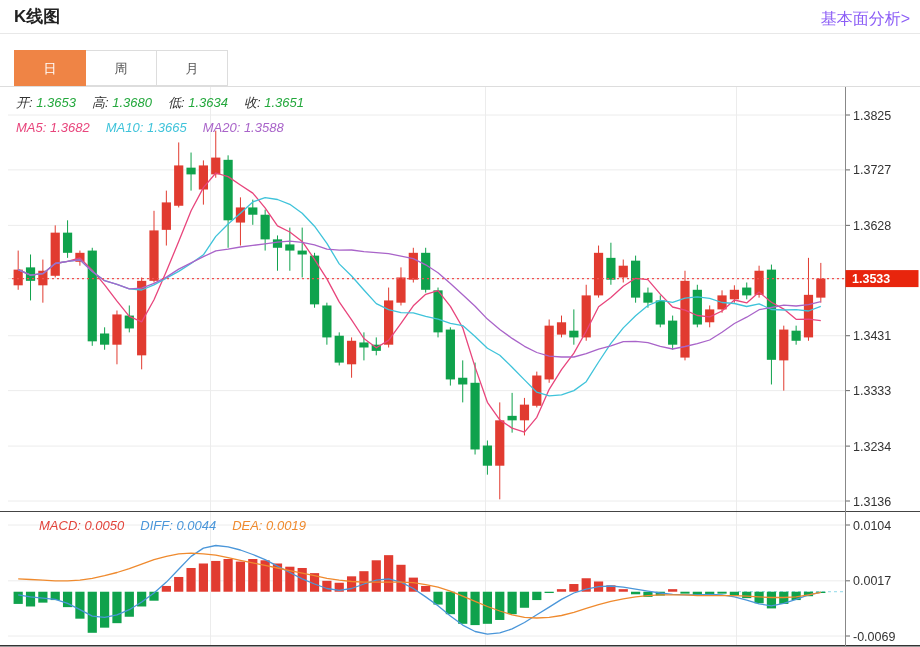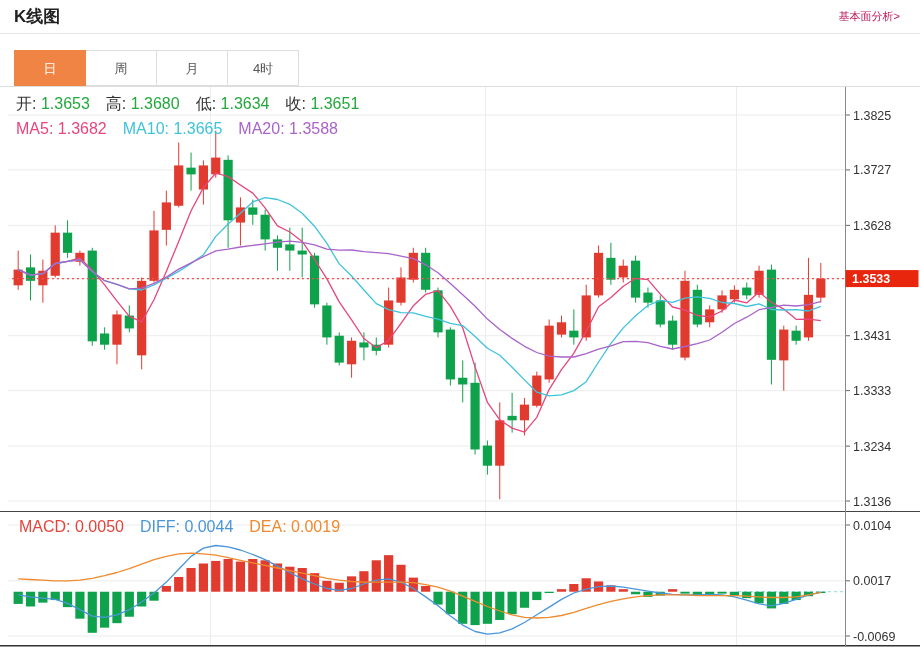--- a/index.html
+++ b/index.html
@@ -1,50 +1,49 @@
 <!DOCTYPE html>
 <html><head>
 <meta charset="utf-8">
 <style>
   html,body{margin:0;padding:0;background:#fff;}
   .page{position:relative;width:920px;height:647px;background:#fff;overflow:hidden;
         font-family:"Liberation Sans","DejaVu Sans",sans-serif;}
   .header{position:absolute;top:0;left:0;right:0;height:33px;border-bottom:1px solid #e8e8e8;}
   .title{position:absolute;left:14px;top:5px;font-size:17px;font-weight:bold;color:#222;margin:0;}
-  .analysis-link{position:absolute;right:20px;top:9px;font-size:11px;color:#be185d;text-decoration:none;cursor:pointer;}
+  .analysis-link{position:absolute;right:10px;top:9px;font-size:16px;color:#8b5cf6;text-decoration:none;cursor:pointer;}
   .tabstrip{position:absolute;top:50px;left:0;right:0;height:36px;border-bottom:1px solid #ddd;}
   .tabstrip-inner{position:absolute;left:14px;top:0;height:36px;display:flex;}
   .tab{width:70px;height:34px;line-height:35px;text-align:center;font-size:13px;color:#555;
        border:1px solid #ddd;border-left:none;background:#fff;cursor:pointer;box-sizing:content-box;}
   .tab:first-child{border-left:1px solid #ddd;}
   .tab.active{background:#ef8445;border-color:#ef8445;color:#fff;}
   svg{position:absolute;left:0;display:block;}
   #price-svg{top:87px;}
   #macd-svg{top:511px;}
-  .legend{position:absolute;font-size:16px;white-space:nowrap;}
+  .legend{position:absolute;font-size:13px;white-space:nowrap;font-style:italic;}
   #legend-ohlc{top:94px;left:16px;}
   #legend-ma{top:112px;left:16px;margin-top:8px;}
-  #legend-macd{top:518px;left:19px;}
+  #legend-macd{top:518px;left:39px;}
   .legend .item{margin-right:16px;}
   .legend .lbl{color:#333;}
 </style>
 </head>
 <body>
 
 <div class="page">
   <div class="header">
     <h1 class="title">K线图</h1>
     <a class="analysis-link">基本面分析&gt;</a>
   </div>
   <div class="tabstrip">
     <div class="tabstrip-inner" id="tabstrip-inner">
         <div class="tab active">日</div>
         <div class="tab">周</div>
         <div class="tab">月</div>
-        <div class="tab">4时</div>
       </div>
   </div>
   <svg id="price-svg" width="920" height="424" viewBox="0 0 920 424">
       <line x1="210.5" y1="0" x2="210.5" y2="424" stroke="#ececec" stroke-width="1"></line>
       <line x1="485.5" y1="0" x2="485.5" y2="424" stroke="#ececec" stroke-width="1"></line>
       <line x1="736.5" y1="0" x2="736.5" y2="424" stroke="#ececec" stroke-width="1"></line>
       <line x1="8" y1="28" x2="845" y2="28" stroke="#ececec" stroke-width="1"></line>
       <line x1="845" y1="28" x2="850" y2="28" stroke="#666" stroke-width="1"></line>
       <text x="853" y="32.5" font-size="12.5" fill="#333">1.3825</text>
       <line x1="8" y1="82.90275761973896" x2="845" y2="82.90275761973896" stroke="#ececec" stroke-width="1"></line>

